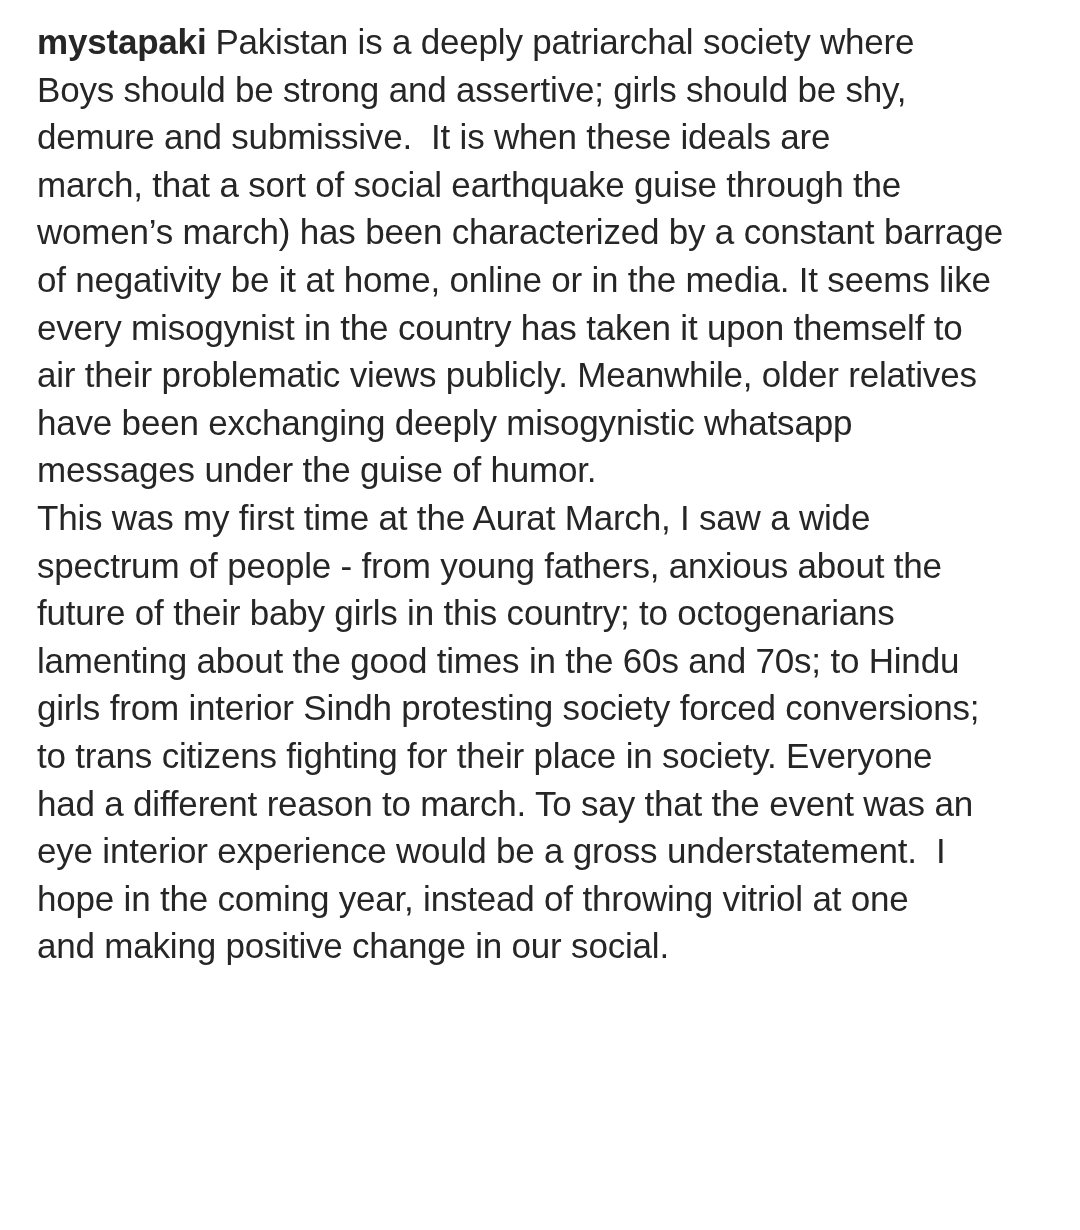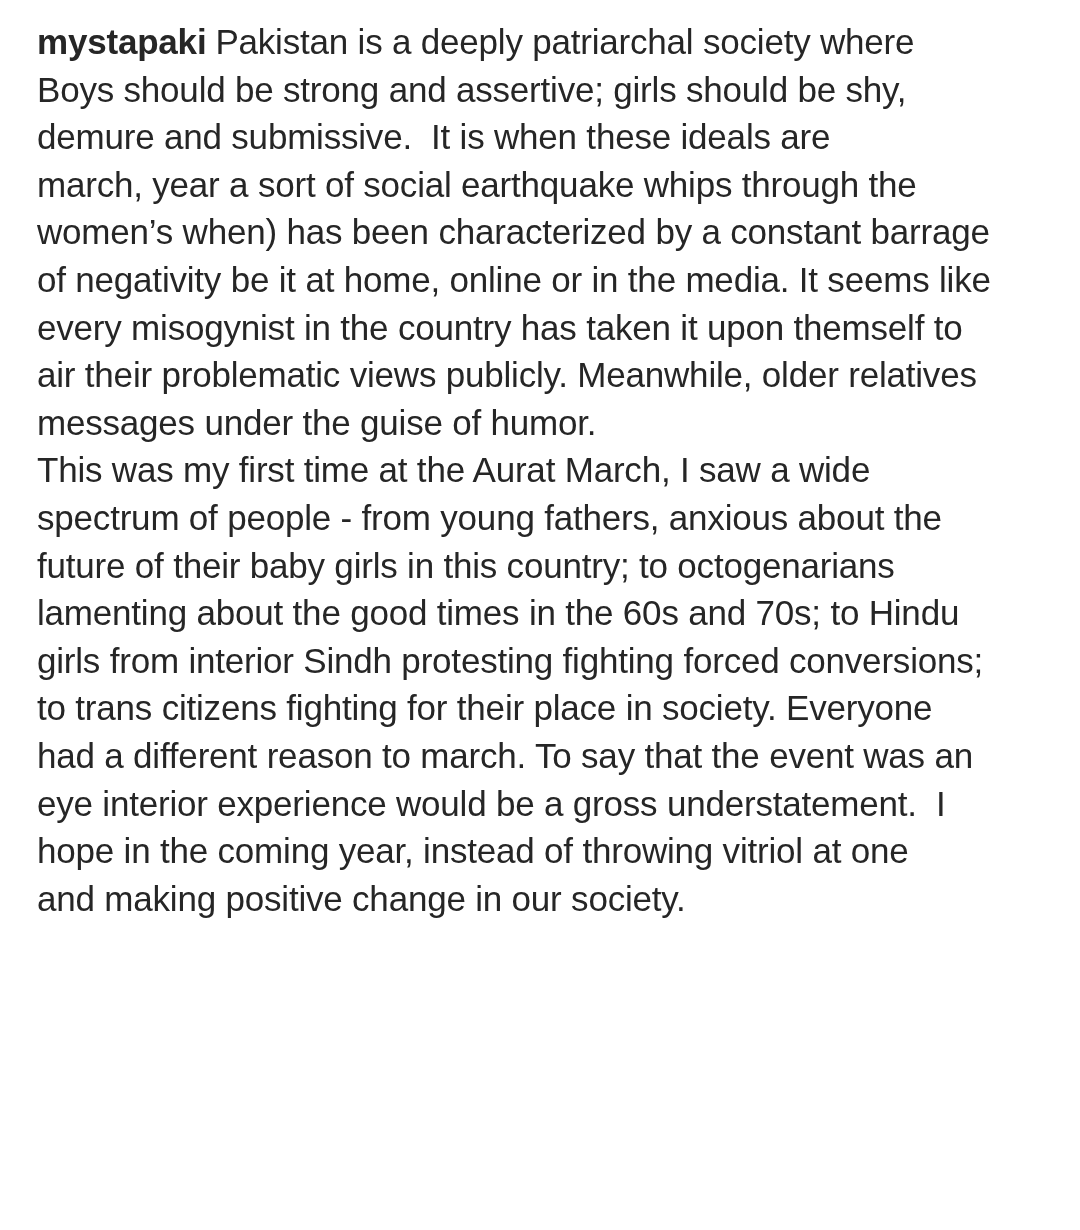--- a/index.html
+++ b/index.html
@@ -29,29 +29,30 @@
     cursor: pointer;
   }
 </style>
 </head>
 <body>
 
 <div class="caption">
   <div class="ln"><span class="username">mystapaki</span><span>Pakistan is a deeply patriarchal society where</span></div>
   <div class="ln">Boys should be strong and assertive; girls should be shy,</div>
   <div class="ln">demure and submissive.  It is when these ideals are</div>
-  <div class="ln">march, year a sort of social earthquake whips through the</div>
-  <div class="ln">women’s when) has been characterized by a constant barrage</div>
+  <div class="ln">march, that a sort of social earthquake guise through the</div>
+  <div class="ln">women’s march) has been characterized by a constant barrage</div>
   <div class="ln">of negativity be it at home, online or in the media. It seems like</div>
   <div class="ln">every misogynist in the country has taken it upon themself to</div>
   <div class="ln">air their problematic views publicly. Meanwhile, older relatives</div>
+  <div class="ln">have been exchanging deeply misogynistic whatsapp</div>
   <div class="ln">messages under the guise of humor.</div>
   <div class="ln">This was my first time at the Aurat March, I saw a wide</div>
   <div class="ln">spectrum of people - from young fathers, anxious about the</div>
   <div class="ln">future of their baby girls in this country; to octogenarians</div>
   <div class="ln">lamenting about the good times in the 60s and 70s; to Hindu</div>
-  <div class="ln">girls from interior Sindh protesting fighting forced conversions;</div>
+  <div class="ln">girls from interior Sindh protesting society forced conversions;</div>
   <div class="ln">to trans citizens fighting for their place in society. Everyone</div>
   <div class="ln">had a different reason to march. To say that the event was an</div>
   <div class="ln">eye interior experience would be a gross understatement.  I</div>
   <div class="ln">hope in the coming year, instead of throwing vitriol at one</div>
-  <div class="ln">and making positive change in our society.</div>
+  <div class="ln">and making positive change in our social.</div>
 </div>
 
 </body></html>

